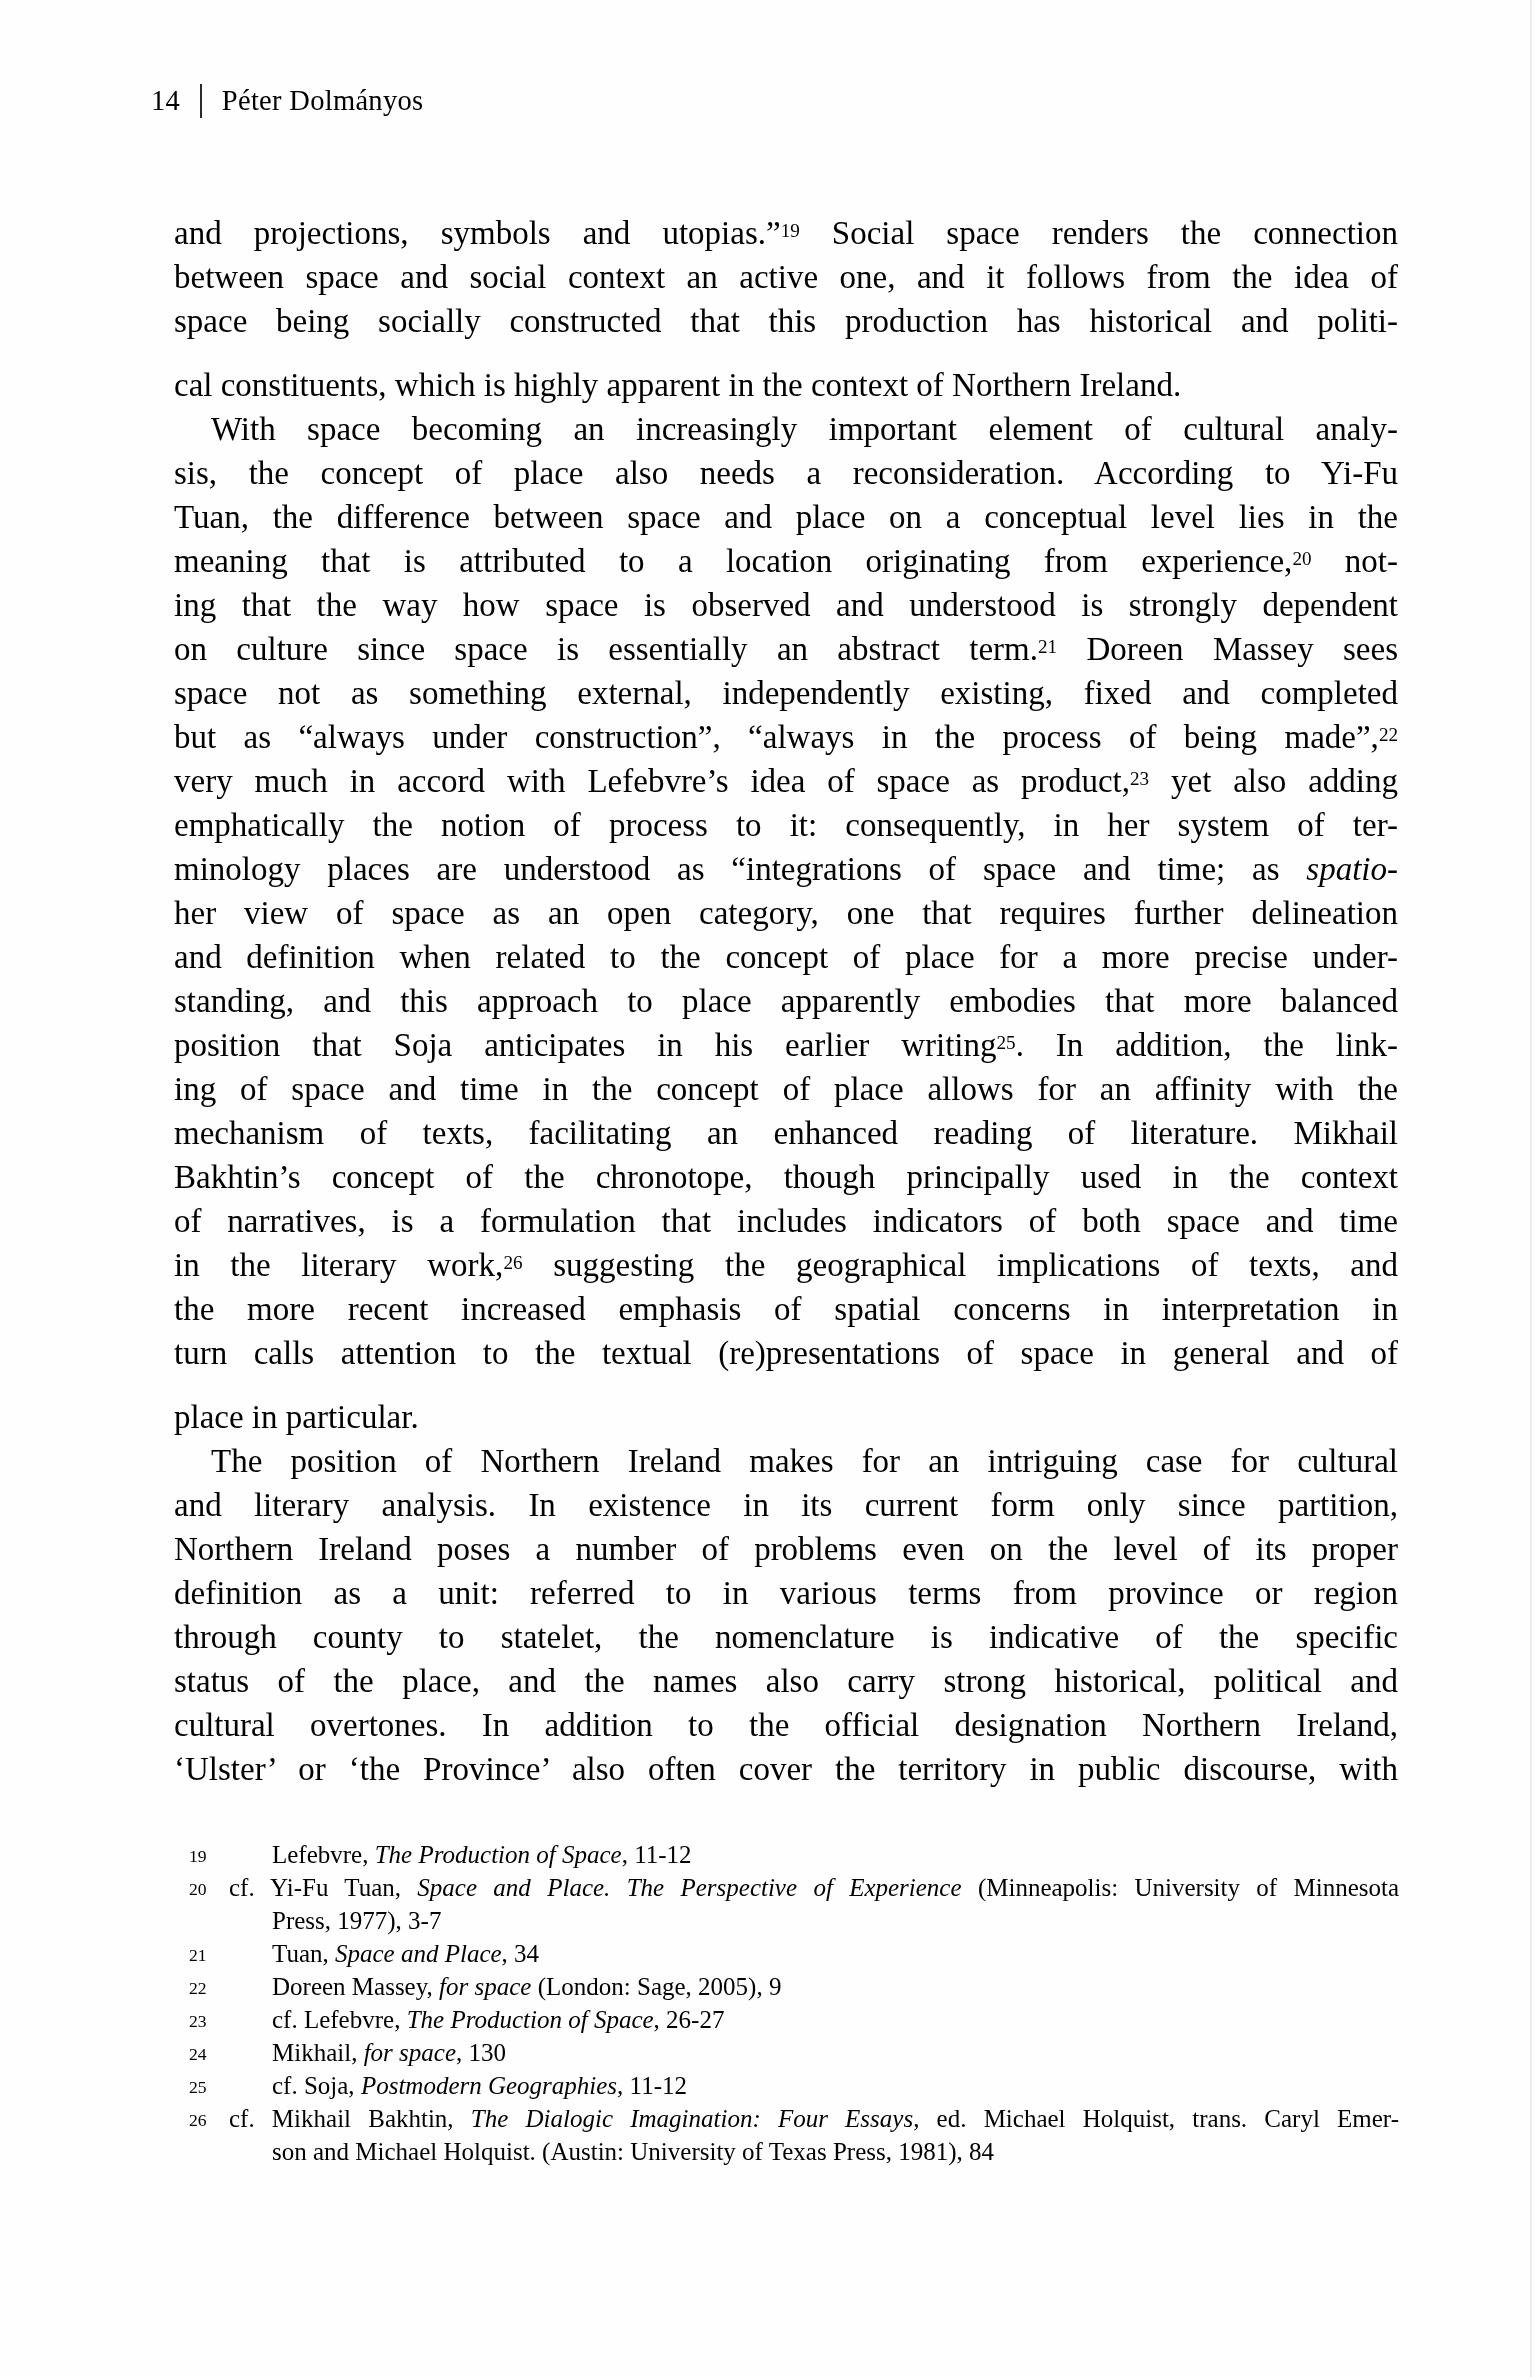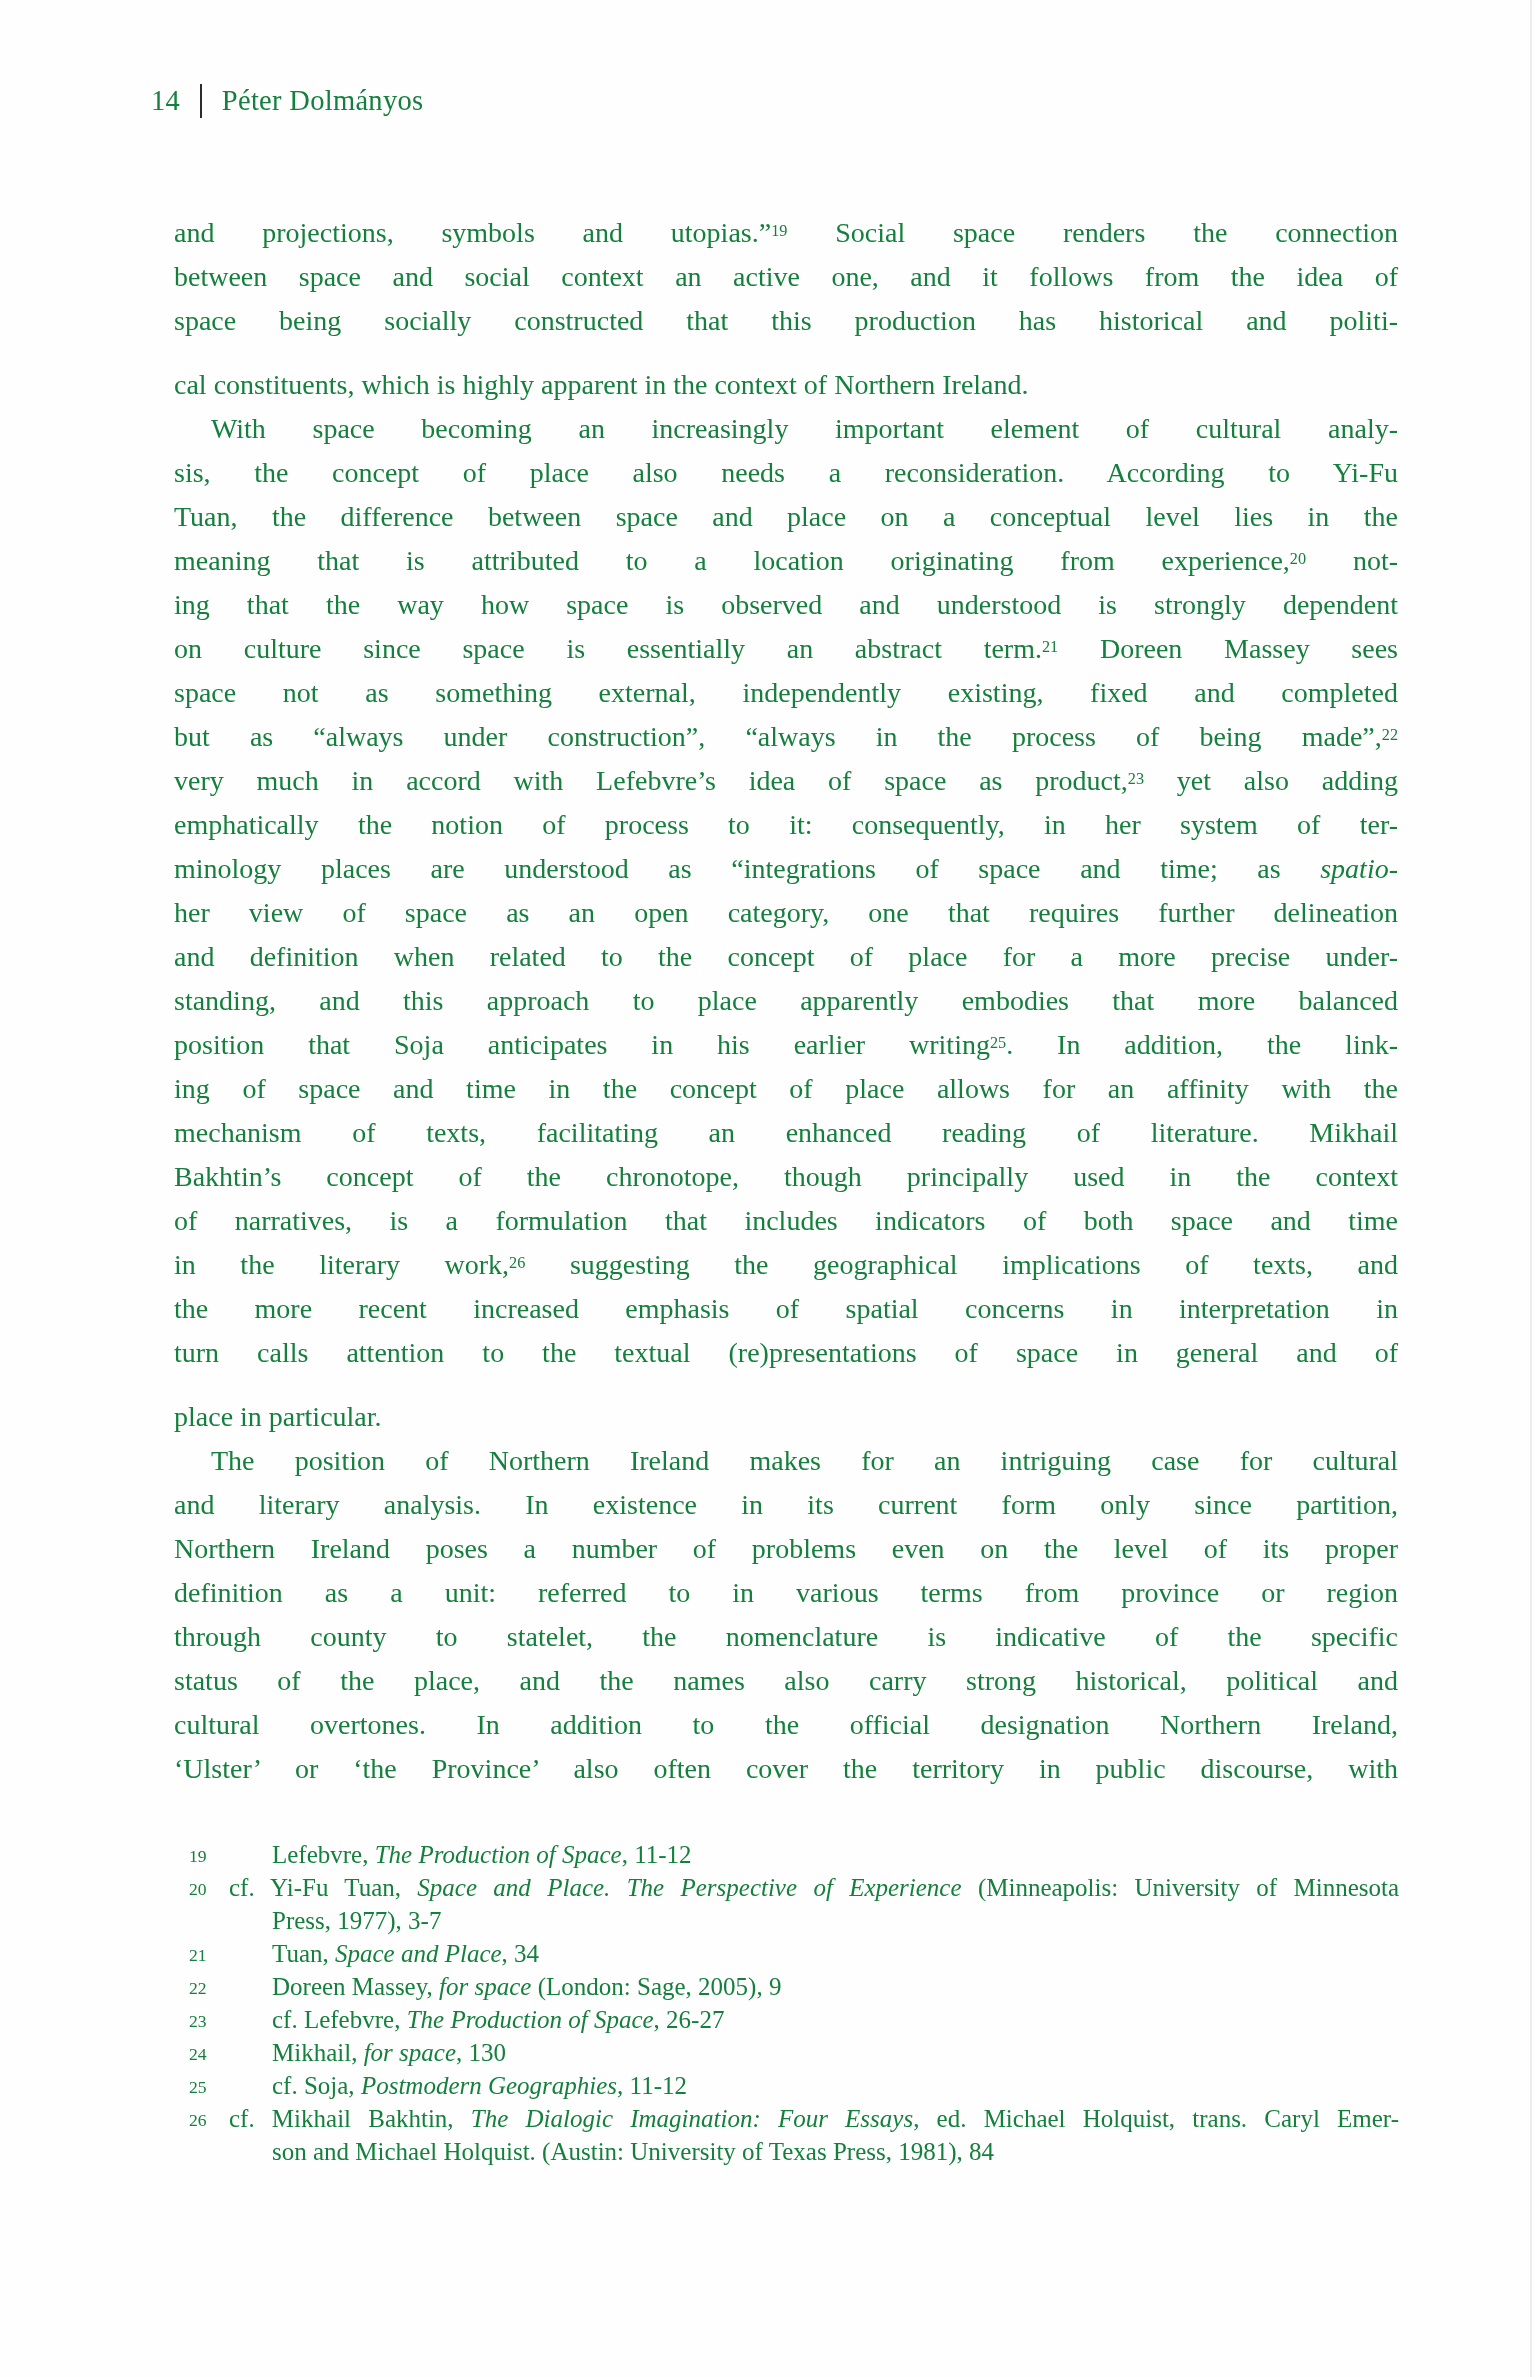--- a/index.html
+++ b/index.html
@@ -2,21 +2,21 @@
 <html style="font-size:13.4px"><head>
 <meta charset="utf-8">
 <style>
   html, body { margin: 0; padding: 0; background: #ffffff; }
   .page {
     position: relative;
     width: 1536px;
     height: 2377px;
     background: #fefefe;
     font-family: "Liberation Serif", "DejaVu Serif", serif;
-    color: #15803d;
+    color: #000000;
     overflow: hidden;
   }
   .edge {
     position: absolute;
     top: 0; right: 4.2px;
     width: 1.7px; height: 100%;
     background: #ededed;
   }
   .header {
     position: absolute;
@@ -33,21 +33,21 @@
     background: #2b2b2b;
   }
   .body-text {
     position: absolute;
     left: 174px; top: 211px;
     width: 1224px;
   }
   .line {
     height: 44px;
     line-height: 44px;
-    font-size: 28px;
+    font-size: 33px;
     white-space: nowrap;
     text-align: justify;
     text-align-last: justify;
   }
   .line.last { text-align-last: left; margin-top: 20px; }
   .line.indent { text-indent: 37px; }
   sup {
     font-size: 0.58em;
     line-height: 0;
     position: relative;

